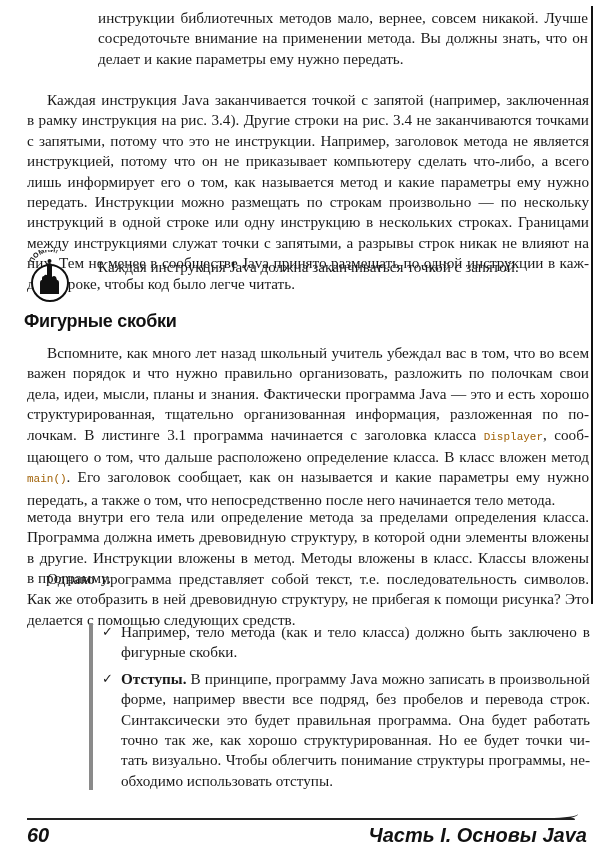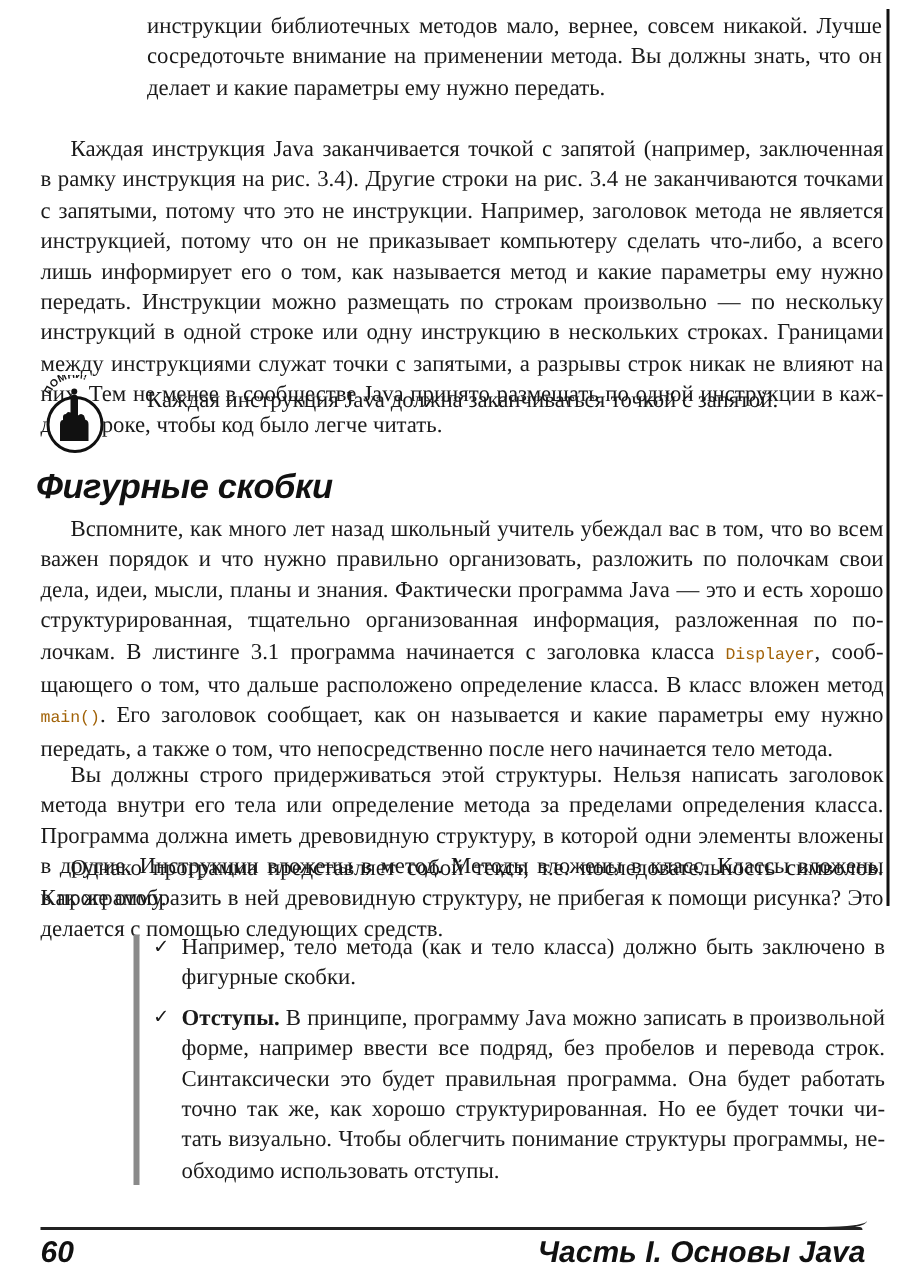--- a/index.html
+++ b/index.html
@@ -6,31 +6,31 @@
     body { width: 600px; height: 858px; position: relative; overflow: hidden; color: #1a1a1a; }
     .page { position: absolute; left: 0; top: 0; width: 600px; height: 858px; }
     .serif { font-family: "Liberation Serif", "DejaVu Serif", serif; font-size: 15.2px; line-height: 20.4px; }
     .p { position: absolute; margin: 0; text-align: justify; }
     .line { display: block; white-space: nowrap; text-align: justify; text-align-last: justify; }
     .line.last { text-align-last: left; }
     .mono { font-family: "Liberation Mono", "DejaVu Sans Mono", monospace; font-size: 11px; color: #a16207; }
     .right-rule { position: absolute; left: 591px; top: 6px; width: 2px; height: 598px; background: #111; }
     .note-icon { position: absolute; left: 24px; top: 250px; width: 52px; height: 54px; }
     .note-text { position: absolute; left: 98px; top: 257px; }
-    .heading { position: absolute; left: 24px; top: 311px; margin: 0; font-family: "Liberation Sans", "DejaVu Sans", sans-serif; font-weight: bold; font-size: 23px; letter-spacing: -0.3px; color: #111; font-style: italic; }
+    .heading { position: absolute; left: 24px; top: 311px; margin: 0; font-family: "Liberation Sans", "DejaVu Sans", sans-serif; font-weight: bold; font-size: 18px; letter-spacing: -0.3px; color: #111; }
     .list-bar { position: absolute; left: 89px; top: 623px; width: 4px; height: 167px; background: #8a8a8a; }
     .list { position: absolute; left: 100px; top: 622px; width: 490px; margin: 0; padding: 0; list-style: none; }
     .list li { position: relative; padding-left: 21px; margin-bottom: 6px; }
     .check { position: absolute; left: 2px; top: 0; font-family: "DejaVu Sans", sans-serif; font-size: 13px; }
     .b { font-weight: bold; }
     .footer-rule { position: absolute; left: 27px; top: 818px; width: 548px; height: 2px; background: #222; border-top-right-radius: 20px; }
     .footer-rule::after { content: ""; position: absolute; right: -3px; top: -4px; width: 30px; height: 4px; border-bottom: 2px solid #222; border-bottom-right-radius: 30px 6px; }
     .footer { position: absolute; top: 824px; font-family: "Liberation Sans", "DejaVu Sans", sans-serif; font-weight: bold; font-style: italic; font-size: 20px; color: #111; }
     .page-num { left: 27px; }
-    .running-head { right: 23px; }
+    .running-head { right: 13px; }
   </style>
 </head>
 <body>
 
 <div class="page">
 
   <div class="right-rule"></div>
 
   <div class="p serif" style="left:98px; top:8px; width:490px;">
     <span class="line">инструкции библиотечных методов мало, вернее, совсем никакой. Лучше</span>
@@ -74,21 +74,20 @@
     <span class="line">важен порядок и что нужно правильно организовать, разложить по полочкам свои</span>
     <span class="line">дела, идеи, мысли, планы и знания. Фактически программа Java — это и есть хорошо</span>
     <span class="line">структурированная, тщательно организованная информация, разложенная по по-</span>
     <span class="line"><span>лочкам. В листинге 3.1 программа начинается с заголовка класса </span><span class="mono">Displayer</span><span>, сооб-</span></span>
     <span class="line">щающего о том, что дальше расположено определение класса. В класс вложен метод</span>
     <span class="line"><span class="mono">main()</span><span>. Его заголовок сообщает, как он называется и какие параметры ему нужно</span></span>
     <span class="line last">передать, а также о том, что непосредственно после него начинается тело метода.</span>
   </div>
 
   <div class="p serif" style="left:27px; top:507px; width:562px;">
-    <span class="line" style="padding-left:20px;">Вы должны строго придерживаться этой структуры. Нельзя написать заголовок</span>
     <span class="line">метода внутри его тела или определение метода за пределами определения класса.</span>
     <span class="line">Программа должна иметь древовидную структуру, в которой одни элементы вложены</span>
     <span class="line">в другие. Инструкции вложены в метод. Методы вложены в класс. Классы вложены</span>
     <span class="line last">в программу.</span>
   </div>
 
   <div class="p serif" style="left:27px; top:569px; width:562px;">
     <span class="line" style="padding-left:20px;">Однако программа представляет собой текст, т.е. последовательность символов.</span>
     <span class="line">Как же отобразить в ней древовидную структуру, не прибегая к помощи рисунка? Это</span>
     <span class="line last">делается с помощью следующих средств.</span>

